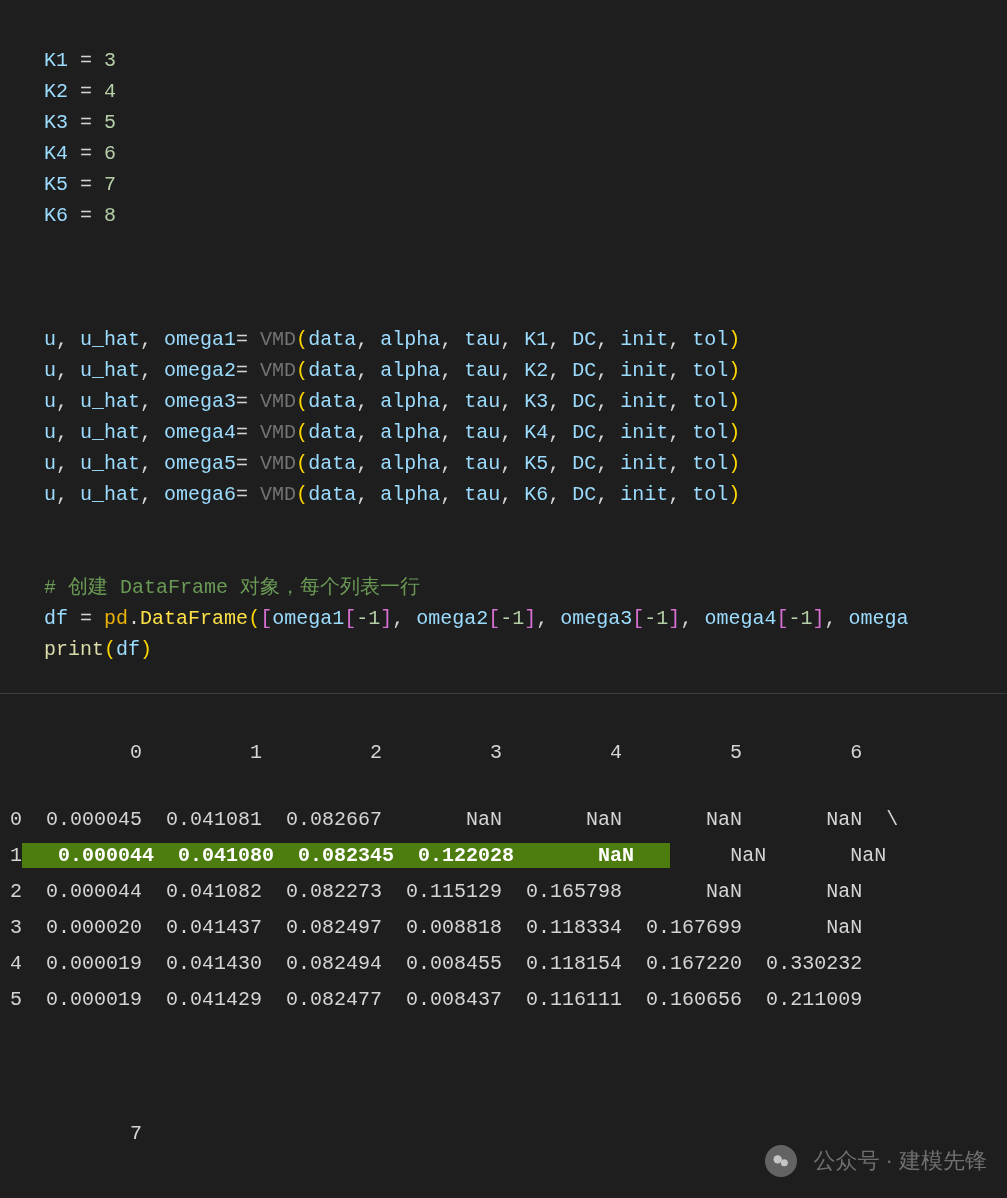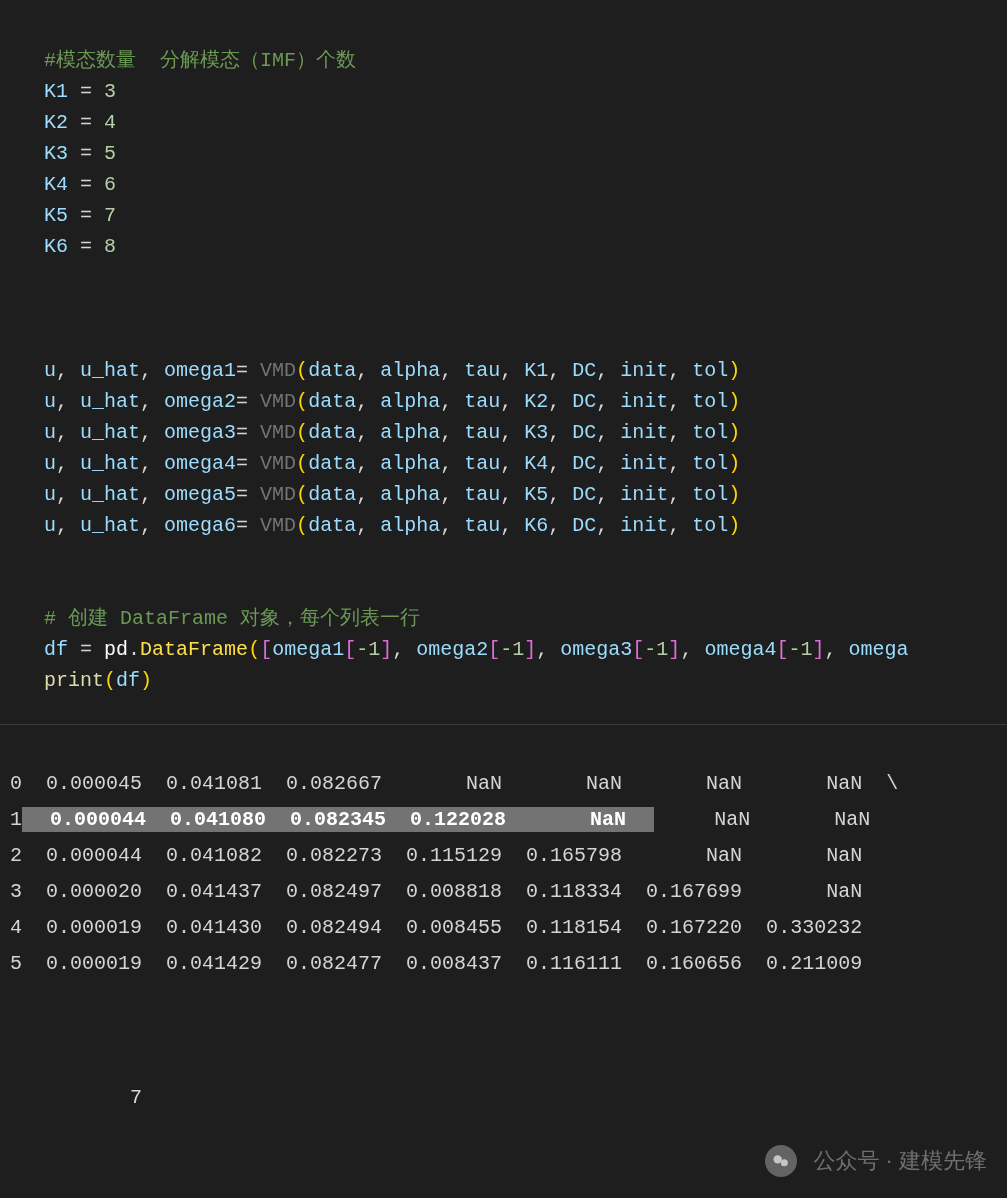--- a/index.html
+++ b/index.html
@@ -18,39 +18,39 @@
     padding: 14px 0 28px 44px;
     white-space: pre;
   }
   .comment { color: #6a9955; }
   .var { color: #9cdcfe; }
   .op { color: #d4d4d4; }
   .num { color: #b5cea8; }
   .fn { color: #737373; }
   .paren { color: #ffd700; }
   .bracket { color: #da70d6; }
-  .pd { color: #ffffff; }
+  .pd { color: #eab308; }
   .method { color: #fde047; }
   .builtin { color: #dcdcaa; text-align: right; }
   .divider {
     border-top: 1px solid #3c3c3c;
     margin: 0;
   }
   .output-area {
     padding: 10px 0 0 10px;
     font-size: 20px;
     white-space: pre;
     color: #d4d4d4;
   }
   .out-row { line-height: 1.8; }
   .highlight {
-    background: #737373;
+    background: #4d7c0f;
     color: #ffffff;
     font-weight: bold;
-    padding: 1px 4px;
+    padding: 1px 12px;
   }
   .watermark {
     position: absolute;
     right: 20px;
     bottom: 20px;
     color: #8b8b8b;
     font-size: 22px;
     font-family: -apple-system, "Segoe UI", sans-serif;
     display: flex;
     align-items: center;
@@ -64,21 +64,20 @@
     background: #7a7a7a;
     display: flex;
     align-items: center;
     justify-content: center;
   }
 </style>
 </head>
 <body>
 
 <div class="code-area">
-<span class="comment">#模态数量  分解模态（IMF）个数</span>
 <div id="assign-block"><span class="var">K1</span> <span class="op">=</span> <span class="num">3</span>
 <span class="var">K2</span> <span class="op">=</span> <span class="num">4</span>
 <span class="var">K3</span> <span class="op">=</span> <span class="num">5</span>
 <span class="var">K4</span> <span class="op">=</span> <span class="num">6</span>
 <span class="var">K5</span> <span class="op">=</span> <span class="num">7</span>
 <span class="var">K6</span> <span class="op">=</span> <span class="num">8</span></div>
 
 
 <div id="vmd-block"><span class="var">u</span><span class="op">, </span><span class="var">u_hat</span><span class="op">, </span><span class="var">omega1</span><span class="op">= </span><span class="fn">VMD</span><span class="paren">(</span><span class="var">data</span><span class="op">, </span><span class="var">alpha</span><span class="op">, </span><span class="var">tau</span><span class="op">, </span><span class="var">K1</span><span class="op">, </span><span class="var">DC</span><span class="op">, </span><span class="var">init</span><span class="op">, </span><span class="var">tol</span><span class="paren">)</span>
 <span class="var">u</span><span class="op">, </span><span class="var">u_hat</span><span class="op">, </span><span class="var">omega2</span><span class="op">= </span><span class="fn">VMD</span><span class="paren">(</span><span class="var">data</span><span class="op">, </span><span class="var">alpha</span><span class="op">, </span><span class="var">tau</span><span class="op">, </span><span class="var">K2</span><span class="op">, </span><span class="var">DC</span><span class="op">, </span><span class="var">init</span><span class="op">, </span><span class="var">tol</span><span class="paren">)</span>
@@ -88,20 +87,21 @@
 <span class="var">u</span><span class="op">, </span><span class="var">u_hat</span><span class="op">, </span><span class="var">omega6</span><span class="op">= </span><span class="fn">VMD</span><span class="paren">(</span><span class="var">data</span><span class="op">, </span><span class="var">alpha</span><span class="op">, </span><span class="var">tau</span><span class="op">, </span><span class="var">K6</span><span class="op">, </span><span class="var">DC</span><span class="op">, </span><span class="var">init</span><span class="op">, </span><span class="var">tol</span><span class="paren">)</span></div>
 
 <span class="comment"># 创建 DataFrame 对象，每个列表一行</span>
 <span><span class="var">df</span> <span class="op">=</span> <span class="pd">pd</span><span class="op">.</span><span class="method">DataFrame</span><span class="paren">(</span><span class="bracket">[</span><span id="df-args" class="var">omega1<span class="bracket">[</span><span class="num">-1</span><span class="bracket">]</span><span class="op">, </span>omega2<span class="bracket">[</span><span class="num">-1</span><span class="bracket">]</span><span class="op">, </span>omega3<span class="bracket">[</span><span class="num">-1</span><span class="bracket">]</span><span class="op">, </span>omega4<span class="bracket">[</span><span class="num">-1</span><span class="bracket">]</span><span class="op">, </span>omega</span></span>
 <span><span class="builtin">print</span><span class="paren">(</span><span class="var">df</span><span class="paren">)</span></span>
 </div>
 
 <div class="divider"></div>
 
 <div class="output-area">
+<div class="out-row">          0         1         2         3         4         5         6   </div>
 <div id="out-rows1"><div class="out-row">0  0.000045  0.041081  0.082667       NaN       NaN       NaN       NaN  \</div><div class="out-row">1<span class="highlight">  0.000044  0.041080  0.082345  0.122028       NaN  </span>     NaN       NaN   </div><div class="out-row">2  0.000044  0.041082  0.082273  0.115129  0.165798       NaN       NaN   </div><div class="out-row">3  0.000020  0.041437  0.082497  0.008818  0.118334  0.167699       NaN   </div><div class="out-row">4  0.000019  0.041430  0.082494  0.008455  0.118154  0.167220  0.330232   </div><div class="out-row">5  0.000019  0.041429  0.082477  0.008437  0.116111  0.160656  0.211009   </div></div>
 <div class="out-row"> </div>
 <div class="out-row">          7  </div>
 
 </div>
 
 <div class="watermark">
   <span class="wm-icon">
     <svg width="20" height="20" viewBox="0 0 24 24" fill="#fff">
         <circle cx="8" cy="10" r="5"></circle>

